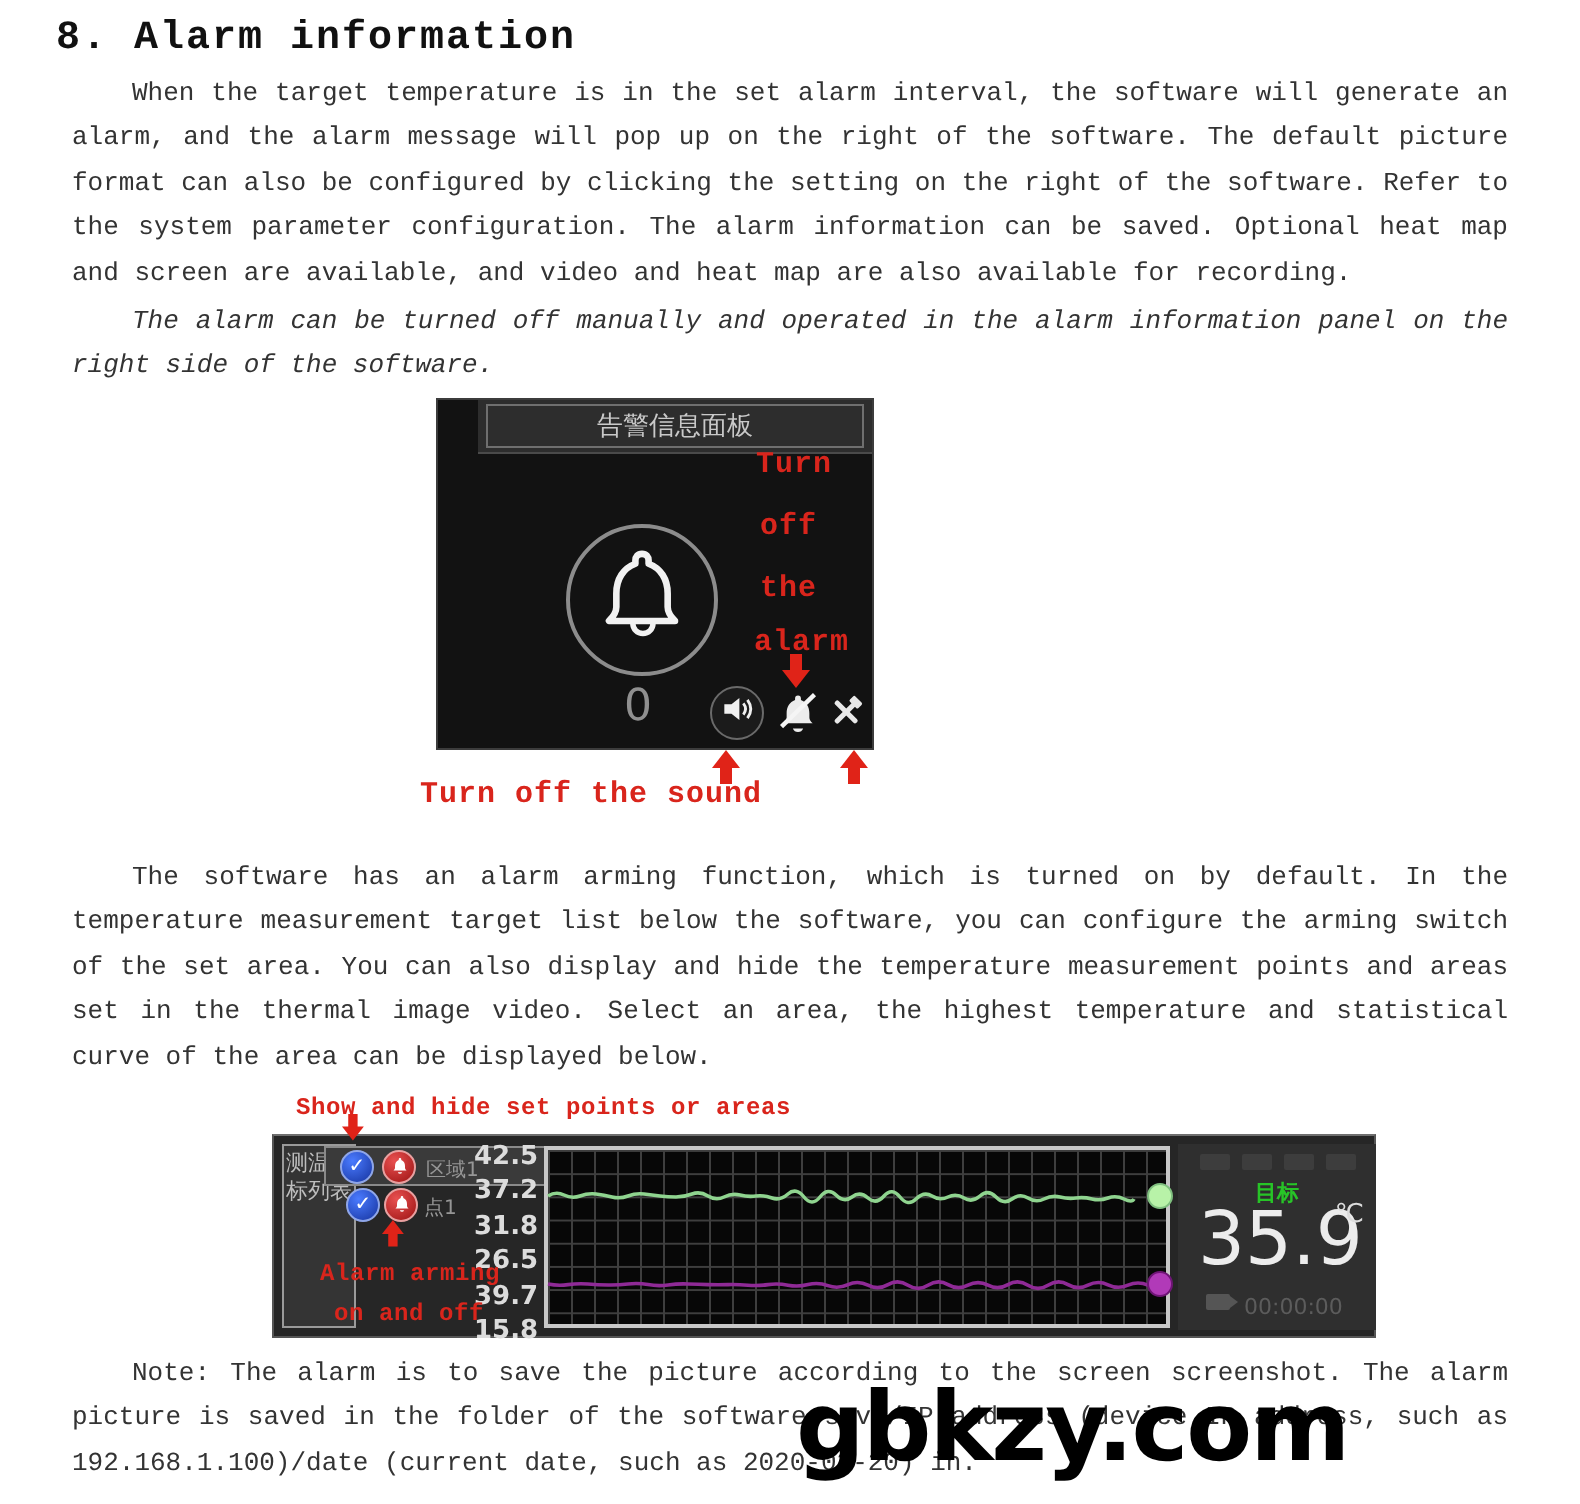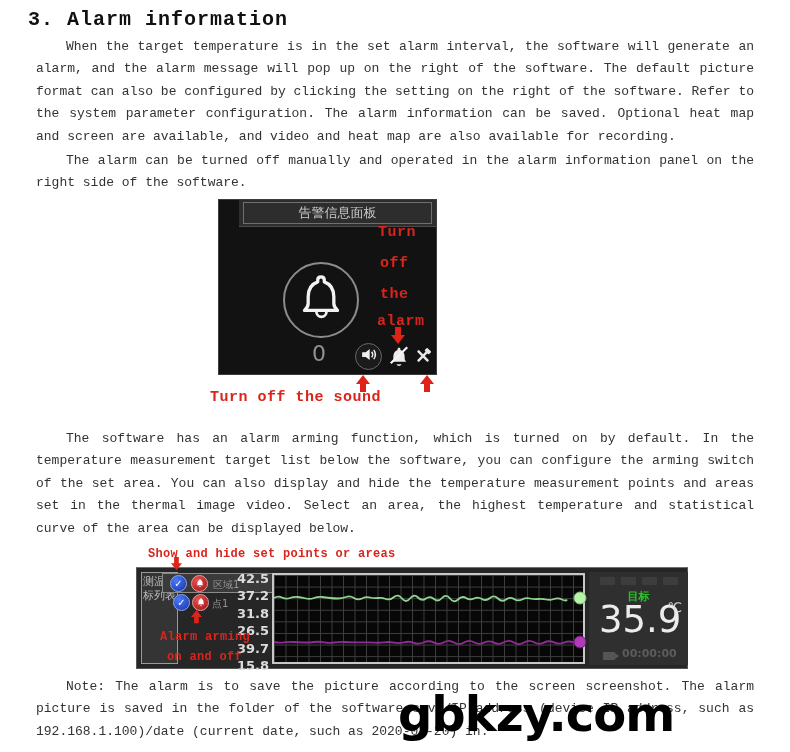--- a/index.html
+++ b/index.html
@@ -3,21 +3,21 @@
 <meta charset="utf-8">
 <style>
   html,body{margin:0;padding:0;background:#fff;}
   .page{position:relative;width:790px;height:752px;background:#ffffff;overflow:hidden;
         font-family:"Liberation Mono",monospace;color:#2f2f2f;}
   
   .doc-heading{position:absolute;left:28px;top:8px;font-size:20px;font-weight:bold;color:#111;letter-spacing:1px;}
   .para{position:absolute;left:36px;width:718px;font-size:13px;line-height:22.4px;
         text-align:justify;text-indent:30px;color:#333;}
   #p1{top:36px;}
-  #p2{top:150px;}
+  #p2{top:150px;font-style:italic;}
   #p3{top:428px;}
   #note{top:676px;}
   .watermark{position:absolute;left:398px;top:686px;font-family:"DejaVu Sans",sans-serif;
              font-weight:bold;font-size:48px;color:#000;z-index:20;letter-spacing:-1px;}
   
   .ann{position:absolute;color:#d9251c;font-weight:bold;z-index:12;white-space:nowrap;}
   .ann-lg{font-size:15px;letter-spacing:0.5px;}
   .ann-sm{font-size:12px;letter-spacing:0.3px;}
   .arr{position:absolute;width:14px;height:17px;z-index:13;}
   .arr::before{content:"";position:absolute;left:4px;width:6px;height:9px;background:#e02318;}
@@ -71,32 +71,32 @@
   .cp-plot svg{overflow:visible;display:block;}
   .cp-info{position:absolute;left:452px;top:4px;width:99px;height:93px;background:#2f2f2f;}
   .dimrow{position:absolute;left:0;right:0;top:5px;display:flex;justify-content:center;gap:6px;}
   .dimbox{width:15px;height:8px;background:#3d3d3d;border-radius:1px;}
   .cp-target{position:absolute;left:0;right:0;top:17px;text-align:center;
              font-family:"DejaVu Sans",sans-serif;font-size:11px;font-weight:bold;color:#27c427;}
   .cp-value{position:absolute;left:10px;top:26px;font-family:"DejaVu Sans",sans-serif;
             font-size:37px;color:#ececec;}
   .cp-unit{position:absolute;right:6px;top:28px;font-family:"DejaVu Sans",sans-serif;
            font-size:13px;color:#dcdcdc;}
-  .cp-timerrow{position:absolute;left:14px;bottom:5px;display:flex;align-items:flex-end;gap:7px;font-weight:bold;}
+  .cp-timerrow{position:absolute;left:14px;bottom:5px;display:flex;align-items:flex-start;gap:7px;}
   .cam{position:relative;width:12px;height:8px;background:#555;border-radius:1px;}
   .cam::after{content:"";position:absolute;left:12px;top:1px;border-top:3px solid transparent;
               border-bottom:3px solid transparent;border-left:4px solid #555;}
   .cp-timer{font-family:"DejaVu Sans",sans-serif;font-size:11px;color:#5c5c5c;}
 </style>
 </head>
 <body>
 
 <div class="page">
 
-  <div class="doc-heading">3. Alarm information</div>
+  <div class="doc-heading">8. Alarm information</div>
   <div class="para" id="p1">When the target temperature is in the set alarm interval, the software will generate an alarm, and the alarm message will pop up on the right of the software. The default picture format can also be configured by clicking the setting on the right of the software. Refer to the system parameter configuration. The alarm information can be saved. Optional heat map and screen are available, and video and heat map are also available for recording.</div>
   <div class="para" id="p2">The alarm can be turned off manually and operated in the alarm information panel on the right side of the software.</div>
   <div class="para" id="p3">The software has an alarm arming function, which is turned on by default. In the temperature measurement target list below the software, you can configure the arming switch of the set area. You can also display and hide the temperature measurement points and areas set in the thermal image video. Select an area, the highest temperature and statistical curve of the area can be displayed below.</div>
   <div class="para" id="note">Note: The alarm is to save the picture according to the screen screenshot. The alarm picture is saved in the folder of the software save/IP address (device IP address, such as 192.168.1.100)/date (current date, such as 2020-03-20) in.</div>
   <div class="watermark">gbkzy.com</div>
 
   <div class="alarm-panel">
     <div class="ap-titlebar">
       <div class="ap-titlebox">告警信息面板</div>
     </div>

